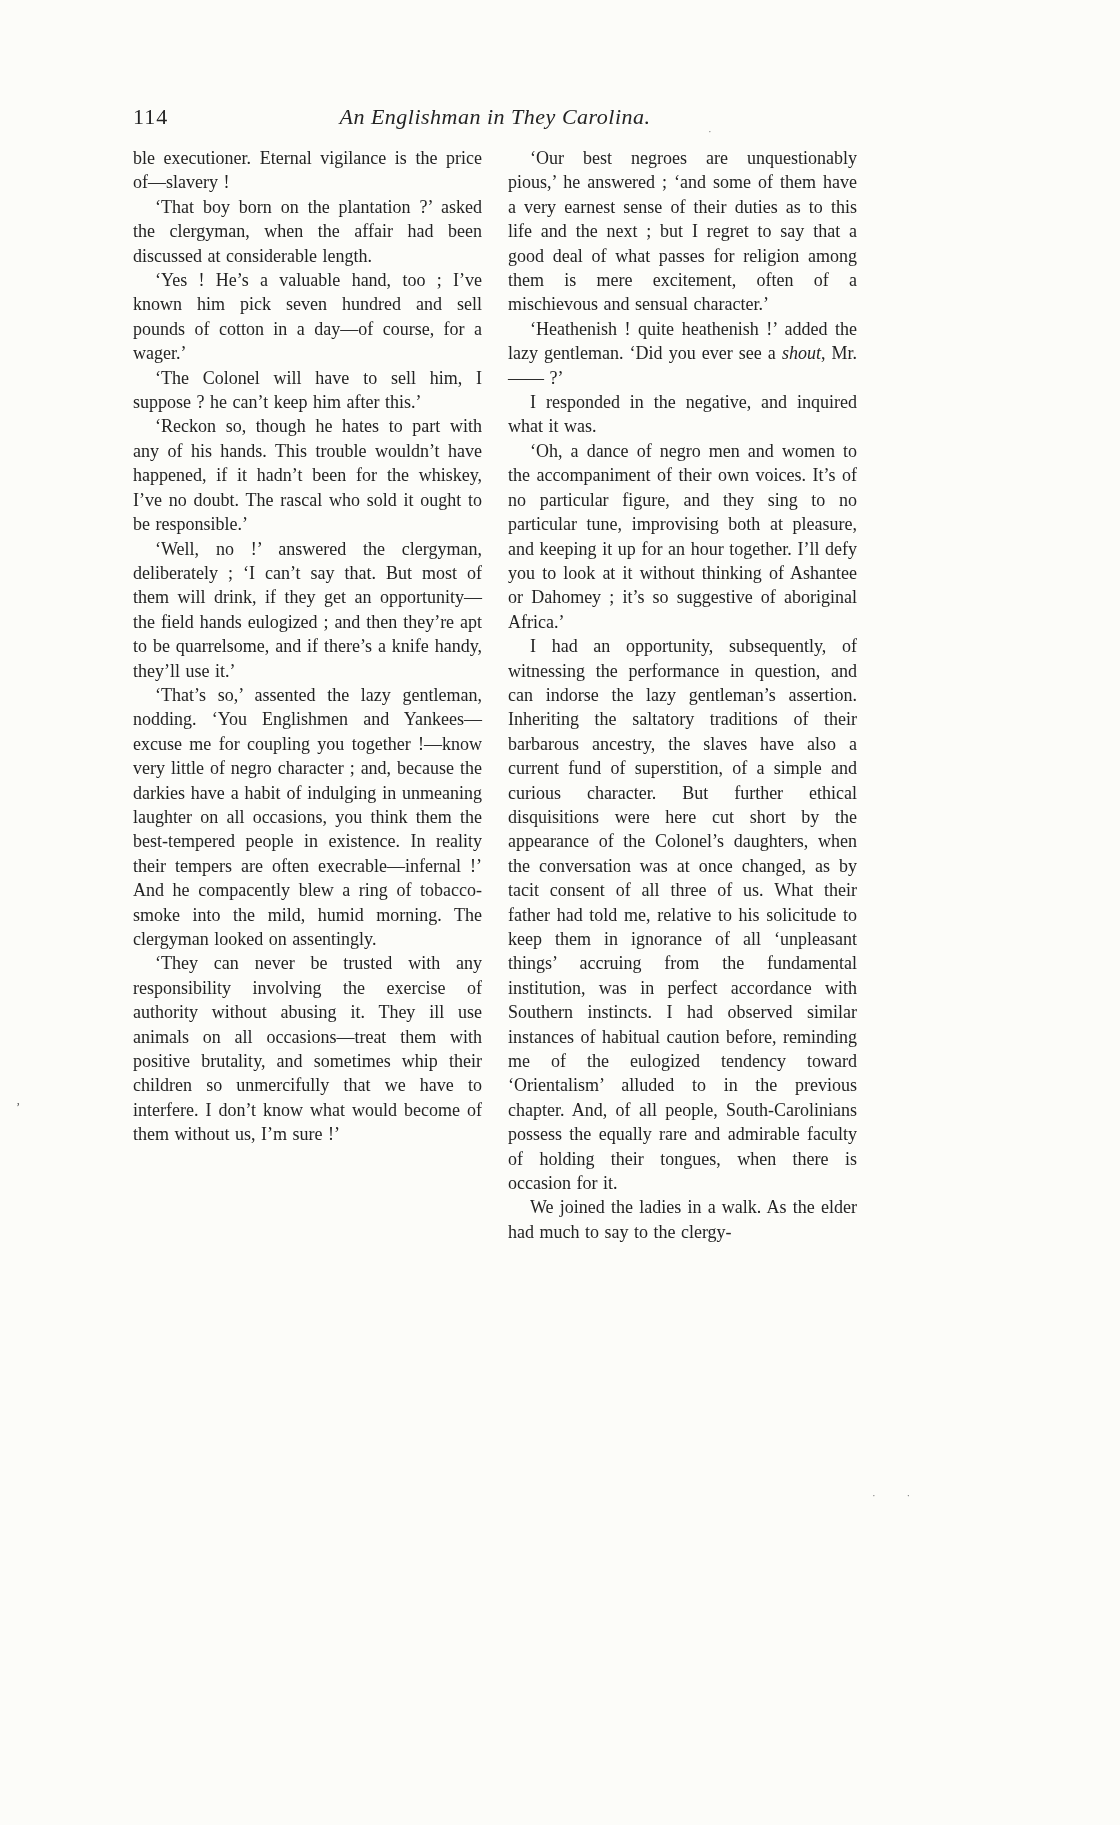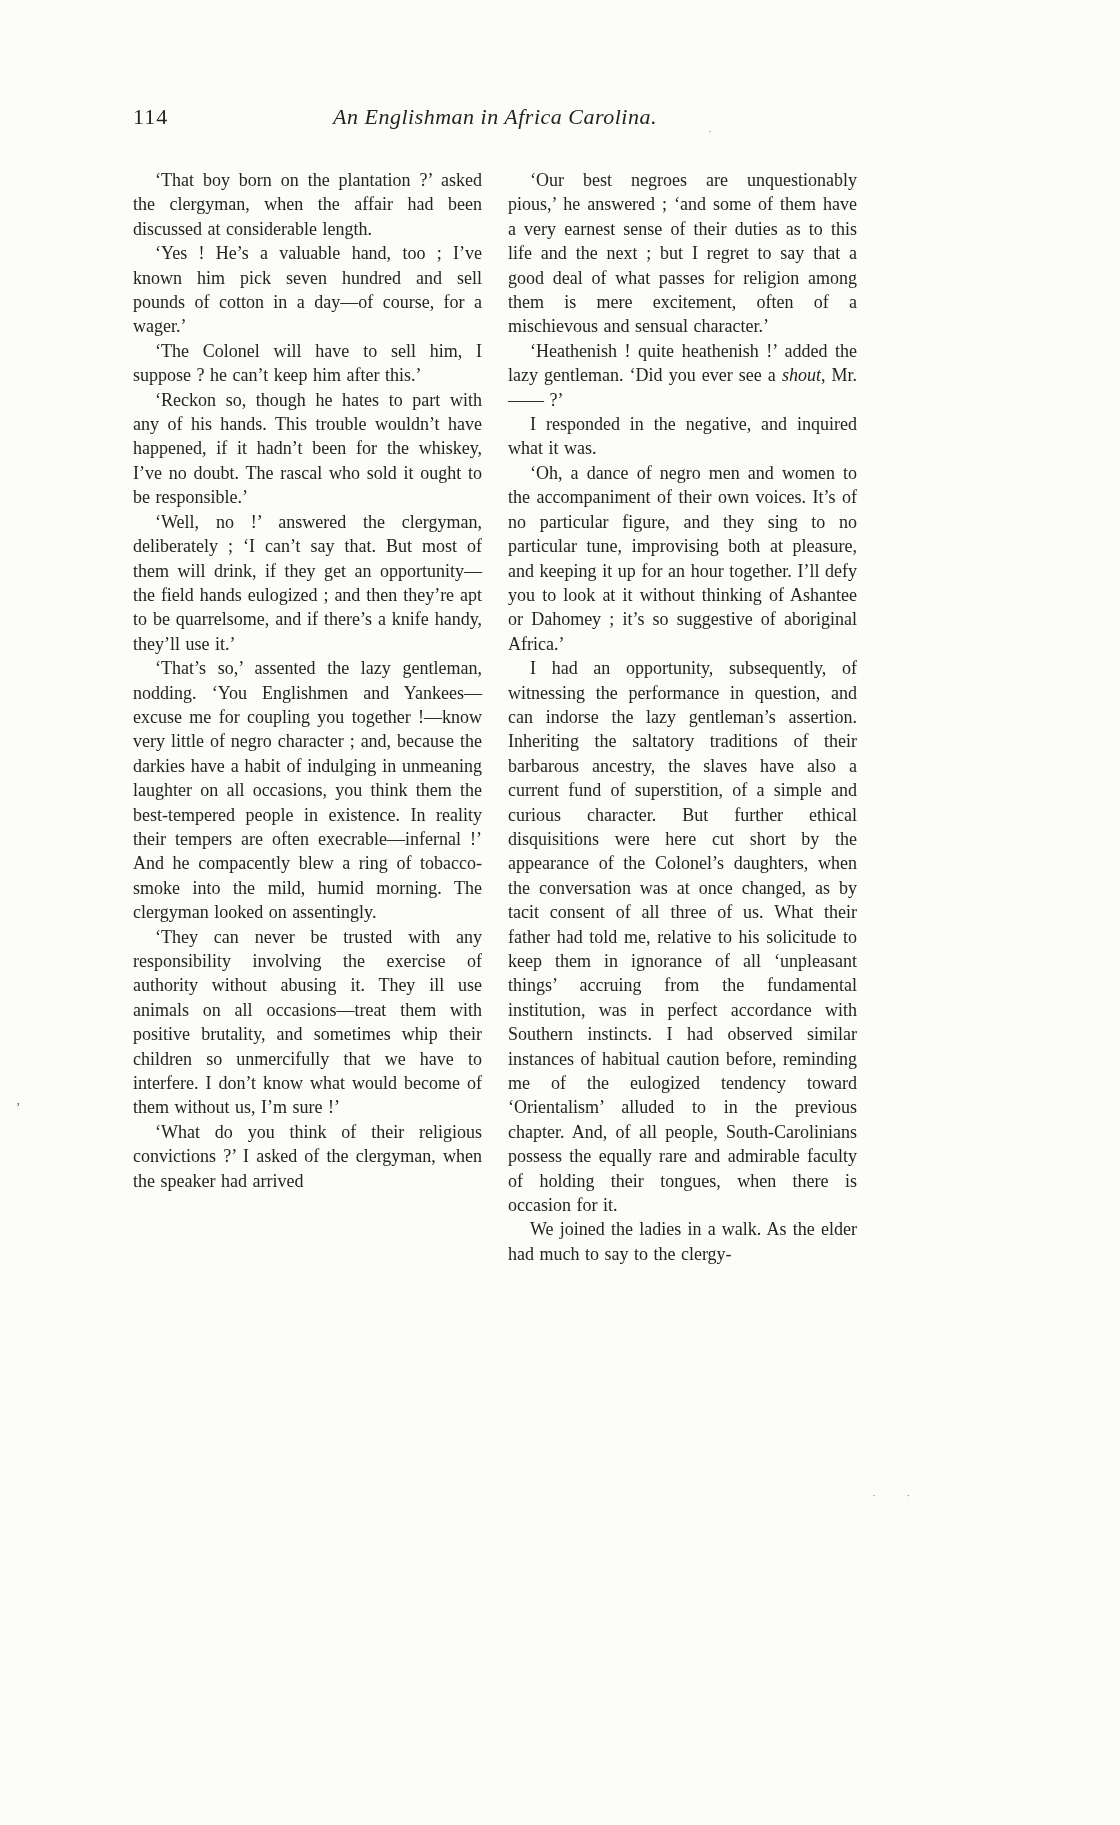--- a/index.html
+++ b/index.html
@@ -18,21 +18,21 @@
   }
   .content {
     position: absolute;
     left: 133px;
     top: 104px;
     width: 724px;
   }
   .page-header {
     position: relative;
     height: 30px;
-    margin-bottom: 34px;
+    margin-bottom: 12px;
   }
   .page-number {
     position: absolute;
     left: 0;
     top: 0;
     font-size: 22px;
     letter-spacing: 1px;
   }
   .running-title {
     position: absolute;
@@ -79,33 +79,33 @@
 <div class="sheet">
 
   <span class="artifact a1">’</span>
   <span class="artifact a2">· ·</span>
   <span class="artifact a3">·</span>
 
   <div class="content">
 
     <div class="page-header">
       <span class="page-number">114</span>
-      <span class="running-title">An Englishman in Africa Carolina.</span>
+      <span class="running-title">An Englishman in They Carolina.</span>
     </div>
 
     <div class="columns">
       <div class="column">
+          <p class="noindent">ble executioner.  Eternal vigilance is the price of—slavery !</p>
           <p>‘That boy born on the plantation ?’ asked the clergyman, when the affair had been discussed at considerable length.</p>
           <p>‘Yes !  He’s a valuable hand, too ; I’ve known him pick seven hundred and sell pounds of cotton in a day—of course, for a wager.’</p>
           <p>‘The Colonel will have to sell him, I suppose ? he can’t keep him after this.’</p>
           <p>‘Reckon so, though he hates to part with any of his hands.  This trouble wouldn’t have happened, if it hadn’t been for the whiskey, I’ve no doubt. The rascal who sold it ought to be responsible.’</p>
           <p>‘Well, no !’ answered the clergyman, deliberately ;  ‘I can’t say that.  But most of them will drink, if they get an opportunity—the field hands eulogized ; and then they’re apt to be quarrelsome, and if there’s a knife handy, they’ll use it.’</p>
           <p>‘That’s so,’ assented the lazy gentleman, nodding.  ‘You Englishmen and Yankees—excuse me for coupling you together !—know very little of negro character ; and, because the darkies have a habit of indulging in unmeaning laughter on all occasions, you think them the best-tempered people in existence.  In reality their tempers are often execrable—infernal !’   And he compacently blew a ring of tobacco-smoke into the mild, humid morning.  The clergyman looked on assentingly.</p>
           <p>‘They can never be trusted with any responsibility involving the exercise of authority without abusing it.  They ill use animals on all occasions—treat them with positive brutality, and sometimes whip their children so unmercifully that we have to interfere.  I don’t know what would become of them without us, I’m sure !’</p>
-          <p>‘What do you think of their religious convictions ?’ I asked of the clergyman, when the speaker had arrived</p>
         </div>
       <div class="column">
           <p>‘Our best negroes are unquestionably pious,’ he answered ;  ‘and some of them have a very earnest sense of their duties as to this life and the next ; but I regret to say that a good deal of what passes for religion among them is mere excitement, often of a mischievous and sensual character.’</p>
           <p>‘Heathenish ! quite heathenish !’ added the lazy gentleman.  ‘Did you ever see a <i>shout</i>, Mr. —— ?’</p>
           <p>I responded in the negative, and inquired what it was.</p>
           <p>‘Oh, a dance of negro men and women to the accompaniment of their own voices.  It’s of no particular figure, and they sing to no particular tune, improvising both at pleasure, and keeping it up for an hour together.  I’ll defy you to look at it without thinking of Ashantee or Dahomey ; it’s so suggestive of aboriginal Africa.’</p>
           <p>I had an opportunity, subsequently, of witnessing the performance in question, and can indorse the lazy gentleman’s assertion.  Inheriting the saltatory traditions of their barbarous ancestry, the slaves have also a current fund of superstition, of a simple and curious character.  But further ethical disquisitions were here cut short by the appearance of the Colonel’s daughters, when the conversation was at once changed, as by tacit consent of all three of us.  What their father had told me, relative to his solicitude to keep them in ignorance of all ‘unpleasant things’ accruing from the fundamental institution, was in perfect accordance with Southern instincts.  I had observed similar instances of habitual caution before, reminding me of the eulogized tendency toward ‘Orientalism’ alluded to in the previous chapter.  And, of all people, South-Carolinians possess the equally rare and admirable faculty of holding their tongues, when there is occasion for it.</p>
           <p>We joined the ladies in a walk.  As the elder had much to say to the clergy-</p>
         </div>
     </div>

